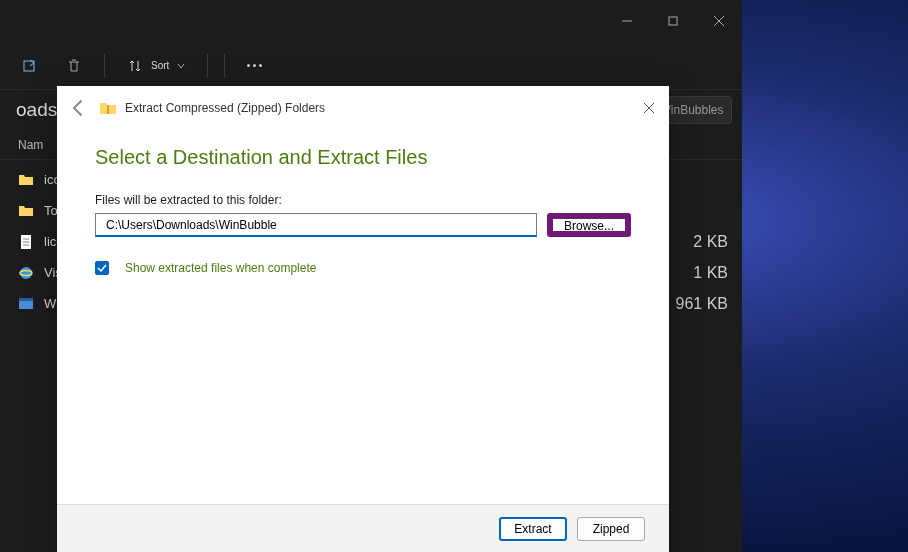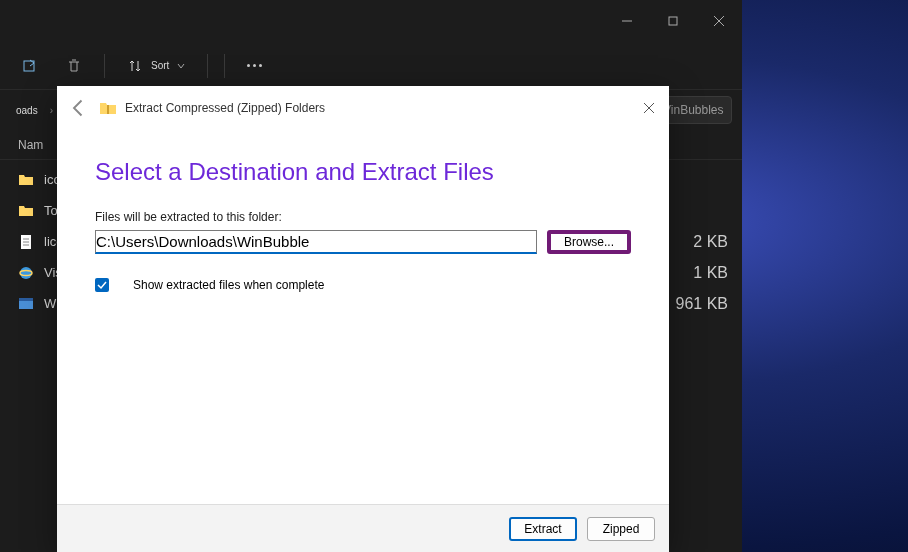--- a/index.html
+++ b/index.html
@@ -31,21 +31,21 @@
     .toolbtn .ticon { width: 16px; height: 16px; color: #7ab8e6; }
     .toolsep { width: 1px; height: 24px; background: #3a3a3a; margin: 0 4px; }
     .chev { width: 8px; height: 8px; }
     .dots { display: flex; gap: 3px; }
     .dots span { width: 3px; height: 3px; border-radius: 50%; background: #ccc; }
     
     .breadcrumb-row {
       height: 40px; display: flex; align-items: center; padding: 0 10px; gap: 6px;
       position: relative;
     }
-    .bc-seg { color: #ddd; font-size: 10px; padding: 4px 6px; }
+    .bc-seg { color: #ddd; font-size: 19px; padding: 4px 6px; }
     .bc-sep { color: #888; font-size: 10px; }
     .searchbox {
       position: absolute; right: 10px; top: 6px; width: 78px; height: 28px;
       background: #2a2a2a; border: 1px solid #3a3a3a; border-radius: 4px;
       color: #999; font-size: 12px; padding: 0 8px; display: flex; align-items: center;
     }
     
     .colheader {
       height: 30px; display: flex; align-items: center; padding: 0 18px;
       border-bottom: 1px solid #2a2a2a; color: #bbb; font-size: 12px;
@@ -67,40 +67,40 @@
     }
     .dlg-top {
       height: 44px; display: flex; align-items: center; padding: 0 12px; position: relative;
     }
     .dlg-back { width: 20px; height: 20px; color: #888; cursor: pointer; margin-right: 10px; }
     .dlg-zipicon { width: 18px; height: 18px; margin-right: 8px; }
     .dlg-title { font-size: 12px; color: #333; }
     .dlg-close { position: absolute; right: 10px; top: 12px; width: 20px; height: 20px; color: #555; cursor: pointer; display: flex; align-items: center; justify-content: center; }
     
     .dlg-body { flex: 1; padding: 16px 38px 0 38px; }
-    .dlg-heading { color: #6d28d9; font-size: 24px; font-weight: 400; margin-bottom: 24px; margin-top: 12px; }
+    .dlg-heading { color: #4d7c0f; font-size: 20px; font-weight: 400; margin-bottom: 24px; }
     .dlg-label { font-size: 12px; color: #222; margin-bottom: 6px; }
     .dlg-inputrow { display: flex; gap: 10px; margin-bottom: 24px; }
     .dlg-input {
       flex: 1; height: 24px; border: 1px solid #7a7a7a; border-bottom: 2px solid #0067c0;
-      font-size: 15px; padding: 0 0; outline: none;
+      font-size: 12px; padding: 0 10px; outline: none;
     }
     .dlg-browse {
-      width: 84px; height: 24px; border: 4px solid #701a75; background: #fdfdfd;
+      width: 84px; height: 24px; border: 6px solid #701a75; background: #fdfdfd;
       font-size: 12px; border-radius: 3px; cursor: pointer;
     }
-    .dlg-checkrow { display: flex; align-items: center; gap: 24px; font-size: 12px; color: #000000; }
+    .dlg-checkrow { display: flex; align-items: center; gap: 16px; font-size: 12px; color: #4d7c0f; }
     .dlg-check {
       width: 14px; height: 14px; background: #0067c0; border-radius: 2px;
       display: flex; align-items: center; justify-content: center; color: #fff;
     }
     
     .dlg-footer {
       height: 48px; border-top: 1px solid #ddd; background: #f3f3f3;
-      display: flex; align-items: center; justify-content: flex-end; gap: 10px; padding: 0 14px;
+      display: flex; align-items: center; justify-content: flex-end; gap: 10px; padding: 0 24px;
     }
     .dlg-btn {
       width: 68px; height: 24px; border: 1px solid #aaa; background: #fdfdfd;
       font-size: 12px; border-radius: 3px; cursor: pointer;
     }
     .dlg-btn.primary { border: 2px solid #0067c0; }
   </style>
 </head>
 <body>
 

